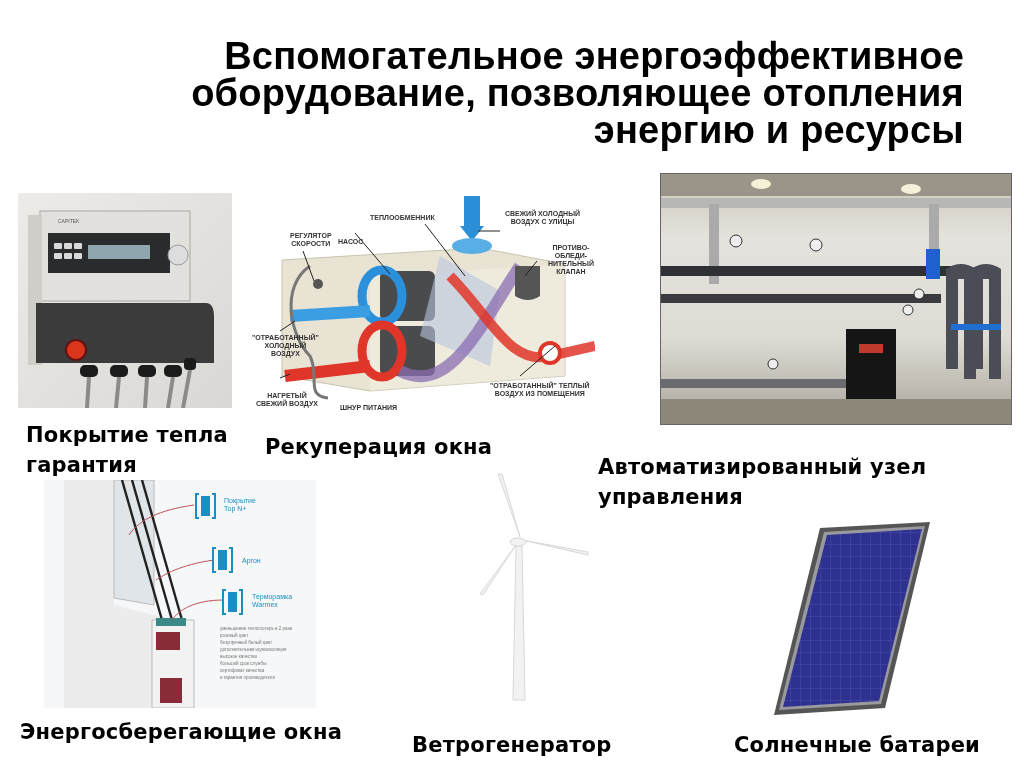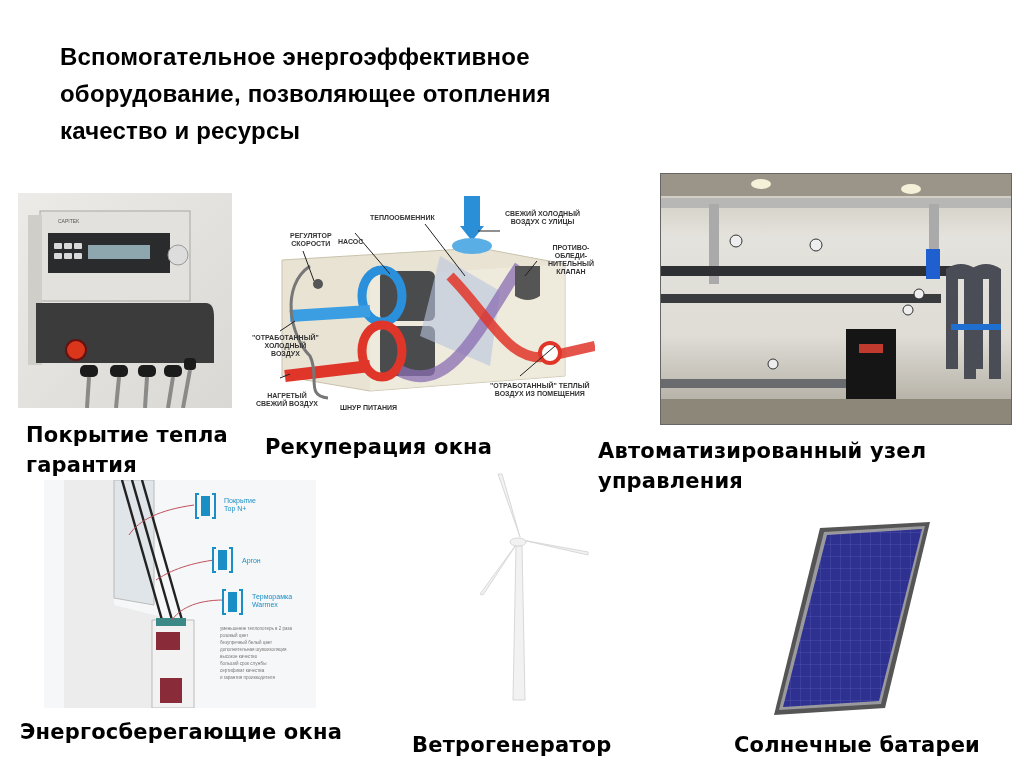--- a/index.html
+++ b/index.html
@@ -2,22 +2,22 @@
 <html><head>
 <meta charset="utf-8">
 <style>
   html, body { margin: 0; padding: 0; }
   body {
     width: 1024px; height: 767px; background: #ffffff; position: relative; overflow: hidden;
     font-family: "Liberation Sans", "DejaVu Sans", sans-serif; color: #000;
   }
   .slide { position: absolute; left: 0; top: 0; width: 1024px; height: 767px; background: #fff; }
   .title {
-    position: absolute; left: 60px; top: 38px; width: 904px; text-align: left;
-    font-weight: 900; font-size: 24px; line-height: 37px; letter-spacing: 0.2px;
+    position: absolute; left: 60px; top: 38px; width: 904px; text-align: right;
+    font-weight: 900; font-size: 38px; line-height: 37px; letter-spacing: 0.2px;
     font-family: "Liberation Sans", sans-serif;
   }
   .title span { display: block; }
   .caption {
     position: absolute; font-weight: bold; font-size: 21px; line-height: 30px;
     font-family: "DejaVu Sans", sans-serif; letter-spacing: 0.2px;
   }
   .pic { position: absolute; overflow: hidden; }
   
   .meter-bg { background: linear-gradient(135deg,#ecebe8,#dad8d4); }
@@ -32,21 +32,21 @@
   .bullets { position: absolute; font-size: 4.5px; color: #777; line-height: 7px; font-family: "Liberation Sans", sans-serif; }
 </style>
 </head>
 <body>
 
 <div class="slide">
 
   <div class="title">
     <span>Вспомогательное энергоэффективное</span>
     <span>оборудование, позволяющее отопления</span>
-    <span>качество и ресурсы</span>
+    <span>энергию и ресурсы</span>
   </div>
 
   <div class="pic meter-bg" style="left:18px; top:193px; width:214px; height:215px;">
     <svg width="214" height="215" viewBox="0 0 214 215">
 
       <rect x="22" y="18" width="150" height="90" fill="#e2e1dd" stroke="#a9a8a3"></rect>
       <rect x="10" y="22" width="14" height="150" fill="#cfcec9"></rect>
       <text x="40" y="30" font-size="5" fill="#555" font-family="Liberation Sans, sans-serif">CAPITEK</text>
 
       <rect x="30" y="40" width="122" height="40" fill="#2a2b2d"></rect>
@@ -178,21 +178,21 @@
         </g>
       <rect x="265" y="75" width="14" height="30" fill="#1f5fd0"></rect>
       <path d="M285 95 q15 -10 30 0 v110 h-12 v-100 h-6 v90 h-12z" fill="#4a4d55"></path>
       <path d="M310 95 q15 -10 30 0 v110 h-12 v-100 h-6 v90 h-12z" fill="#4a4d55"></path>
       <rect x="290" y="150" width="50" height="6" fill="#1f6fd0"></rect>
       <rect x="185" y="155" width="50" height="70" fill="#151515"></rect>
       <rect x="198" y="170" width="24" height="9" fill="#c03a2e"></rect>
       <rect x="0" y="225" width="350" height="25" fill="#8d877a"></rect>
     </svg>
   </div>
-  <div class="caption" style="left:598px; top:436px;">
+  <div class="caption" style="left:598px; top:452px;">
     <div>Автоматизированный узел</div>
     <div>управления</div>
   </div>
 
   <div class="pic win-bg" style="left:44px; top:480px; width:272px; height:228px;">
     <svg width="272" height="228" viewBox="0 0 272 228">
       <rect x="0" y="0" width="272" height="228" fill="#f6f7f8"></rect>
       <path d="M20 0 L70 0 L70 125 L150 145 L150 228 L20 228 Z" fill="#ececec"></path>
       <path d="M70 0 L110 0 L110 125 L70 118 Z" fill="#dfe5e8" stroke="#bbb"></path>
       <g stroke="#222" stroke-width="2.4" fill="none">

